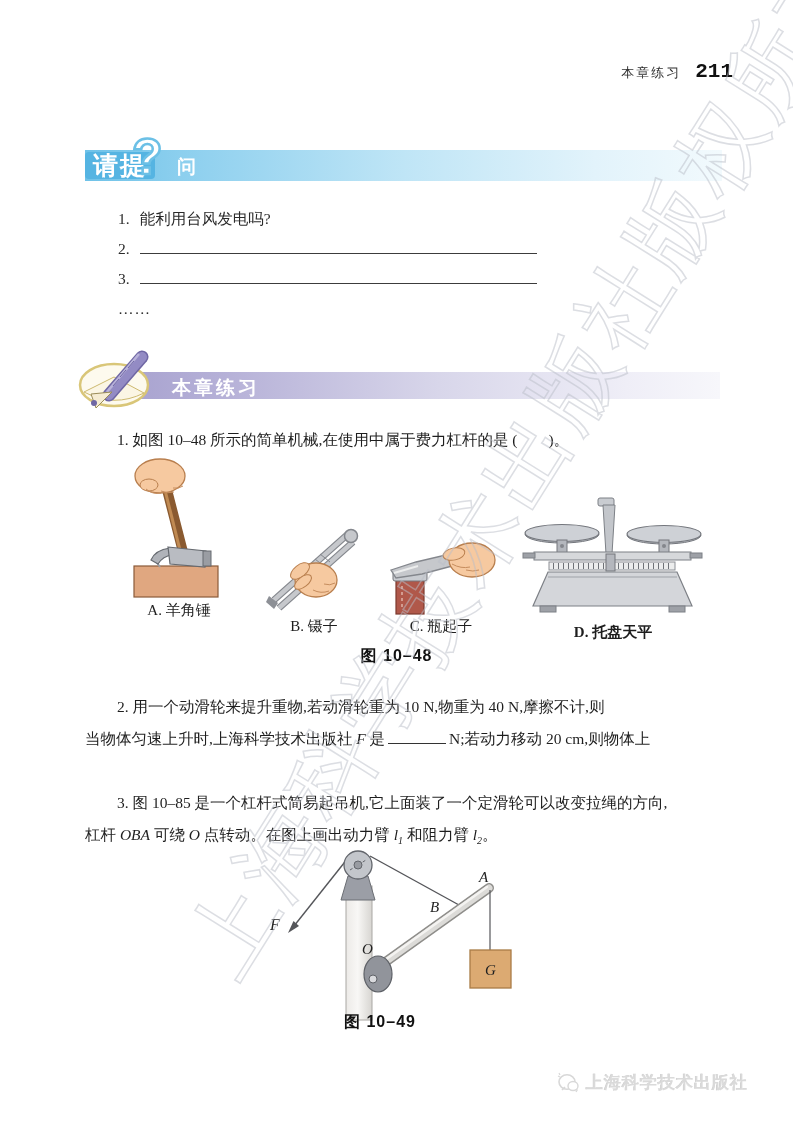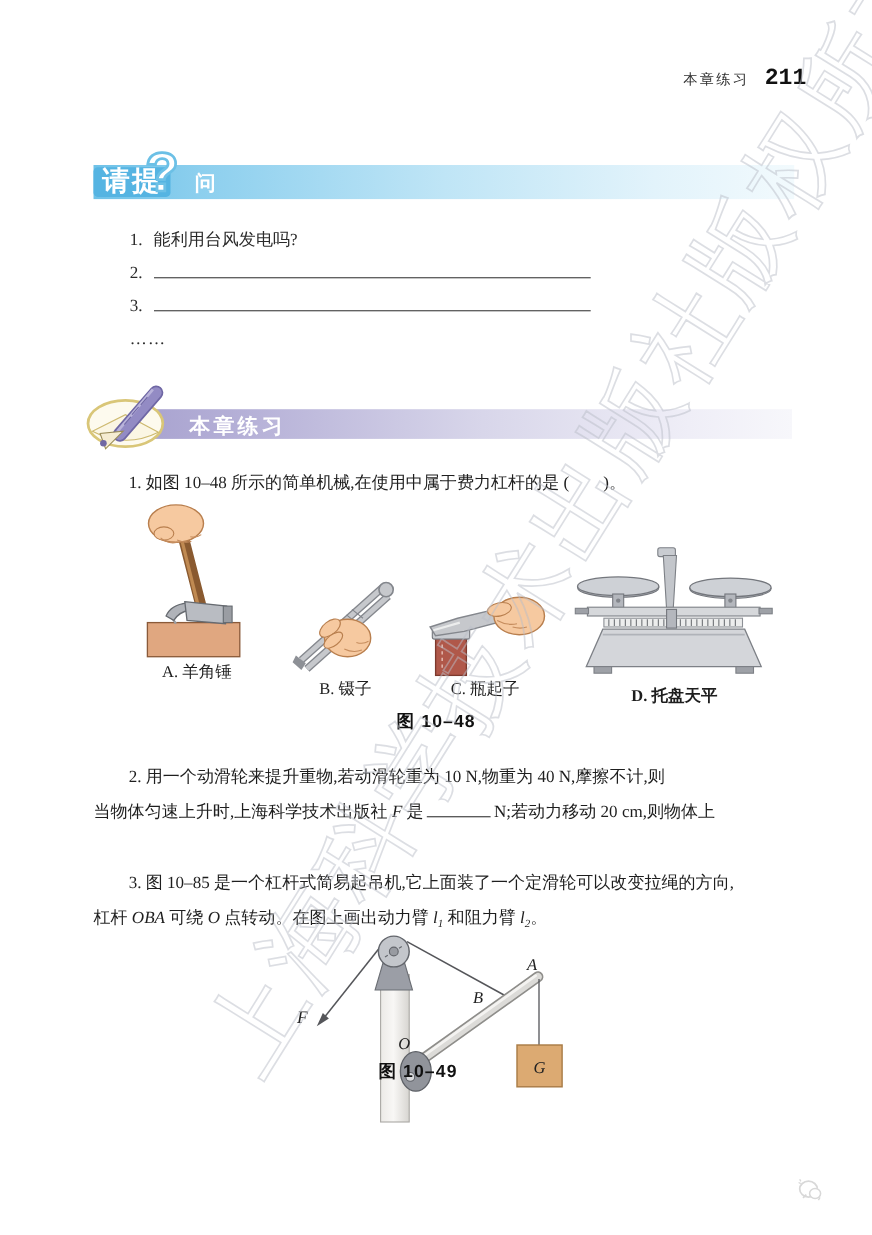--- a/index.html
+++ b/index.html
@@ -252,27 +252,28 @@
       <line x1="232" y1="48" x2="232" y2="108" stroke="#55565a" stroke-width="1.2"></line>
       <rect x="212" y="108" width="41" height="38" fill="#dcaa72" stroke="#a97c46" stroke-width="1.3"></rect>
       <text x="12" y="88" font-size="16" font-style="italic" font-family="Liberation Serif, serif" fill="#222">F</text>
       <text x="221" y="40" font-size="15" font-style="italic" font-family="Liberation Serif, serif" fill="#222">A</text>
       <text x="172" y="70" font-size="15" font-style="italic" font-family="Liberation Serif, serif" fill="#222">B</text>
       <text x="104" y="112" font-size="15" font-style="italic" font-family="Liberation Serif, serif" fill="#222">O</text>
       <text x="227" y="133" font-size="15" font-style="italic" font-family="Liberation Serif, serif" fill="#222">G</text>
     </svg>
   </div>
 
-  <div class="fig-label" style="left:344px; top:964px;">图 10–49</div>
+  <div class="fig-label" style="left:344px; top:1012px;">图 10–49</div>
 
   <div class="footer">
     <svg width="24" height="22" viewBox="0 0 24 22">
       <path d="M 2,4 l 2,1 M 3,1 l 1,2" stroke="#d8d8d8" stroke-width="1.2" fill="none"></path>
       <ellipse cx="11" cy="10" rx="8" ry="7.2" fill="none" stroke="#d8d8d8" stroke-width="1.6"></ellipse>
       <path d="M 6,18 l 3,-3" stroke="#d8d8d8" stroke-width="1.6" fill="none"></path>
       <ellipse cx="17" cy="14" rx="5" ry="4.5" fill="#ffffff" stroke="#d8d8d8" stroke-width="1.4"></ellipse>
       <path d="M 20,20 l 1.5,-2.5" stroke="#d8d8d8" stroke-width="1.3" fill="none"></path>
     </svg>
+    <span class="footer-text">上海科学技术出版社</span>
   </div>
 
   <div class="watermark">上海科学技术出版社版权所有</div>
 
 </div>
 
 </body></html>

